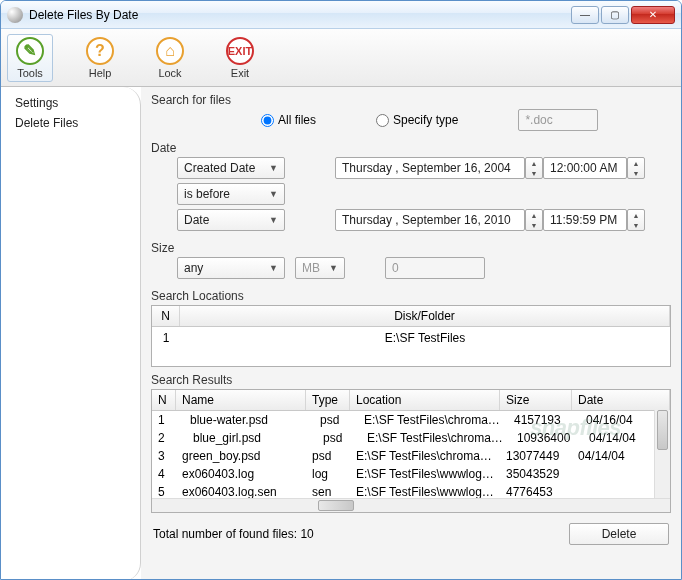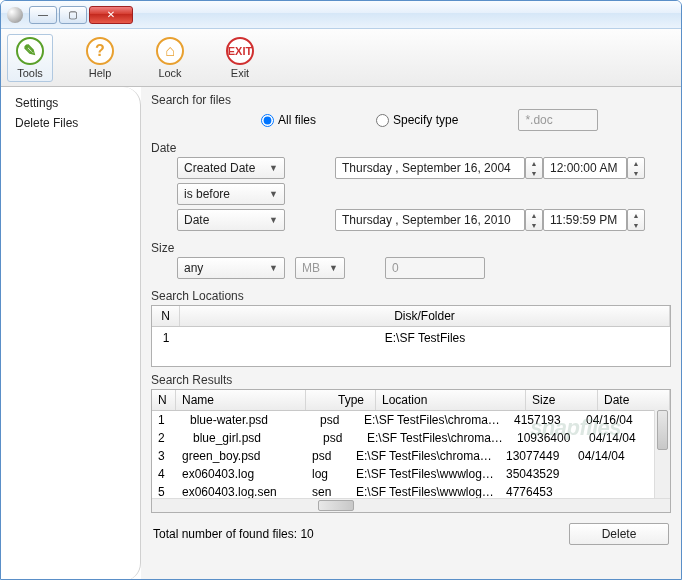--- a/index.html
+++ b/index.html
@@ -75,20 +75,21 @@
 .footer { display: flex; align-items: center; justify-content: space-between; padding: 4px 2px; }
 .watermark { position: absolute; right: 50px; bottom: 72px; font-size: 22px; font-style: italic; font-weight: bold; color: rgba(120,160,140,0.25); pointer-events: none; letter-spacing: -0.5px; }
 </style>
 </head>
 <body>
 
 <div class="window">
 
   <div class="titlebar">
     <div class="app-icon"></div>
+    <div class="title">Delete Files By Date</div>
     <div class="winbtns">
       <div class="winbtn">—</div>
       <div class="winbtn">▢</div>
       <div class="winbtn close">✕</div>
     </div>
   </div>
 
   <div class="toolbar">
     <div class="toolbtn active">
       <div class="ticon green">✎</div>
@@ -211,21 +212,21 @@
           </div>
         </div>
       </div>
 
       <div style="position:relative;">
         <div class="group-label">Search Results</div>
         <div class="res-table">
           <div class="thead">
             <div class="th" style="width:24px;">N</div>
             <div class="th" style="width:130px;">Name</div>
-            <div class="th" style="width:44px;margin-left:26px;">Type</div>
+            <div class="th" style="width:44px;">Type</div>
             <div class="th" style="width:150px;">Location</div>
             <div class="th" style="width:72px;">Size</div>
             <div class="th" style="flex:1;">Date</div>
           </div>
           <div class="tbody" id="results-body">
               <div class="trow">
                 <div class="td" style="width:24px;">1</div>
                 <div class="td" style="width:130px;margin-left:8px;">blue-water.psd</div>
                 <div class="td" style="width:44px;">psd</div>
                 <div class="td" style="width:150px;">E:\SF TestFiles\chroma-sa...</div>

